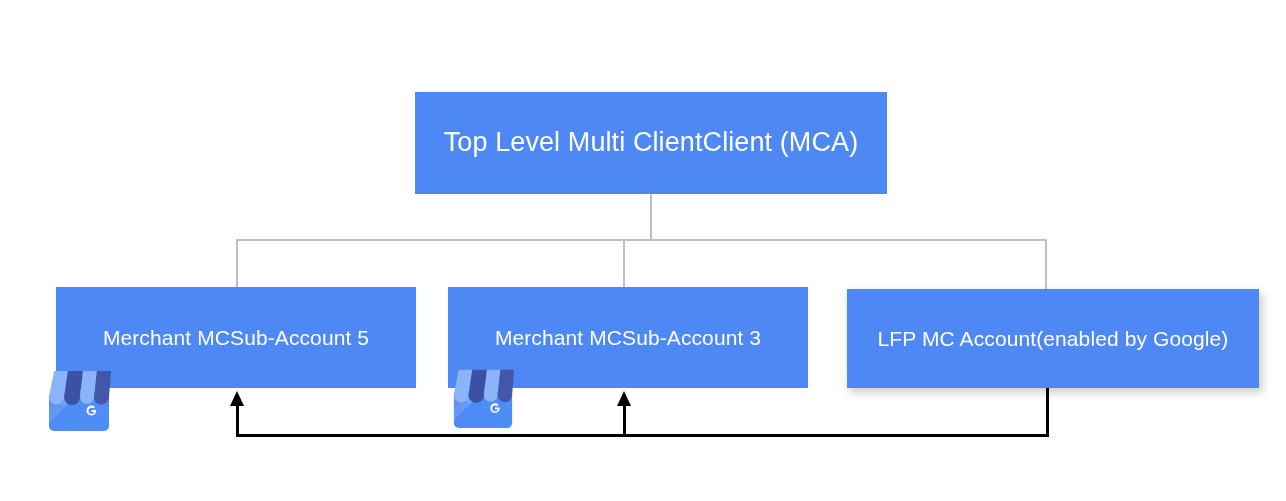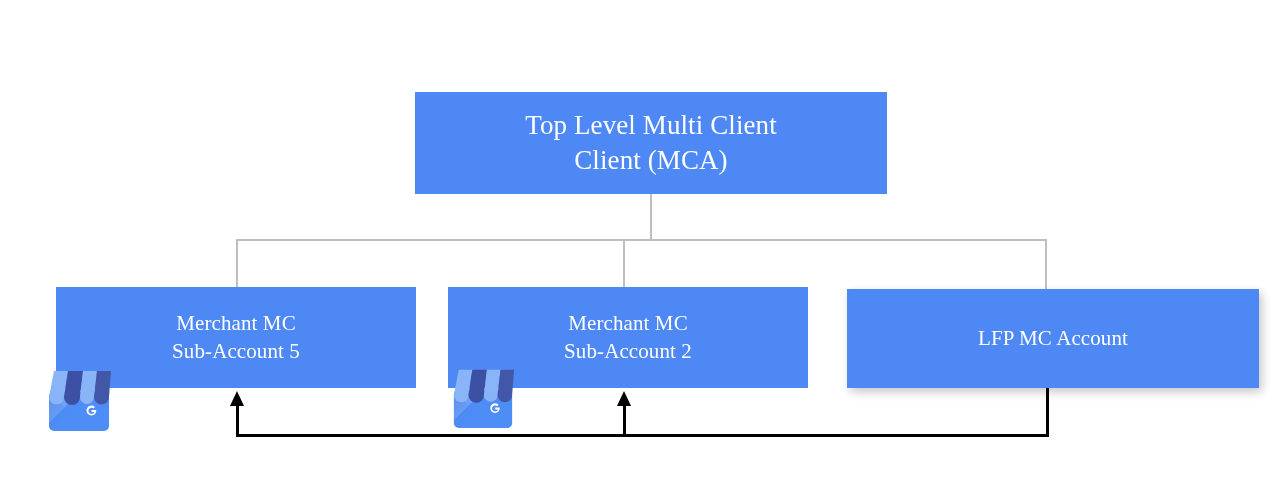--- a/index.html
+++ b/index.html
@@ -19,28 +19,27 @@
     overflow: hidden;
   }
 
   
   .node {
     position: absolute;
     box-sizing: border-box;
     background: #4d88f5;
     color: #ffffff;
     display: flex;
-    flex-direction: column;
+    flex-direction: row;
     align-items: center;
     justify-content: center;
     text-align: center;
     line-height: 1.30;
     letter-spacing: 0.1px;
     z-index: 5;
-    font-family: Liberation Serif, serif;
   }
   .node .line { display: block; white-space: nowrap; }
 
   #node-mca {
     left: 415px;  top: 92px;
     width: 472px; height: 102px;
     font-size: 27px;
   }
   #node-sub1 {
     left: 56px;  top: 287px;
@@ -123,25 +122,26 @@
     <span class="line">Client (MCA)</span>
   </div>
 
   <div class="node" id="node-sub1">
     <span class="line">Merchant MC</span>
     <span class="line">Sub-Account 5</span>
   </div>
 
   <div class="node" id="node-sub2">
     <span class="line">Merchant MC</span>
-    <span class="line">Sub-Account 2</span>
+    <span class="line">Sub-Account 3</span>
   </div>
 
   <div class="node" id="node-lfp">
     <span class="line">LFP MC Account</span>
+    <span class="line">(enabled by Google)</span>
   </div>
 
   <div class="blk-v" id="blk-riser"></div>
   <div class="blk-h" id="blk-bus"></div>
   <div class="blk-v" id="blk-up-1"></div>
   <div class="blk-v" id="blk-up-2"></div>
   <div class="arrowhead" id="arrow-1"></div>
   <div class="arrowhead" id="arrow-2"></div>
 
   <svg class="gmb-icon" id="gmb-1" viewBox="0 0 74 68">

